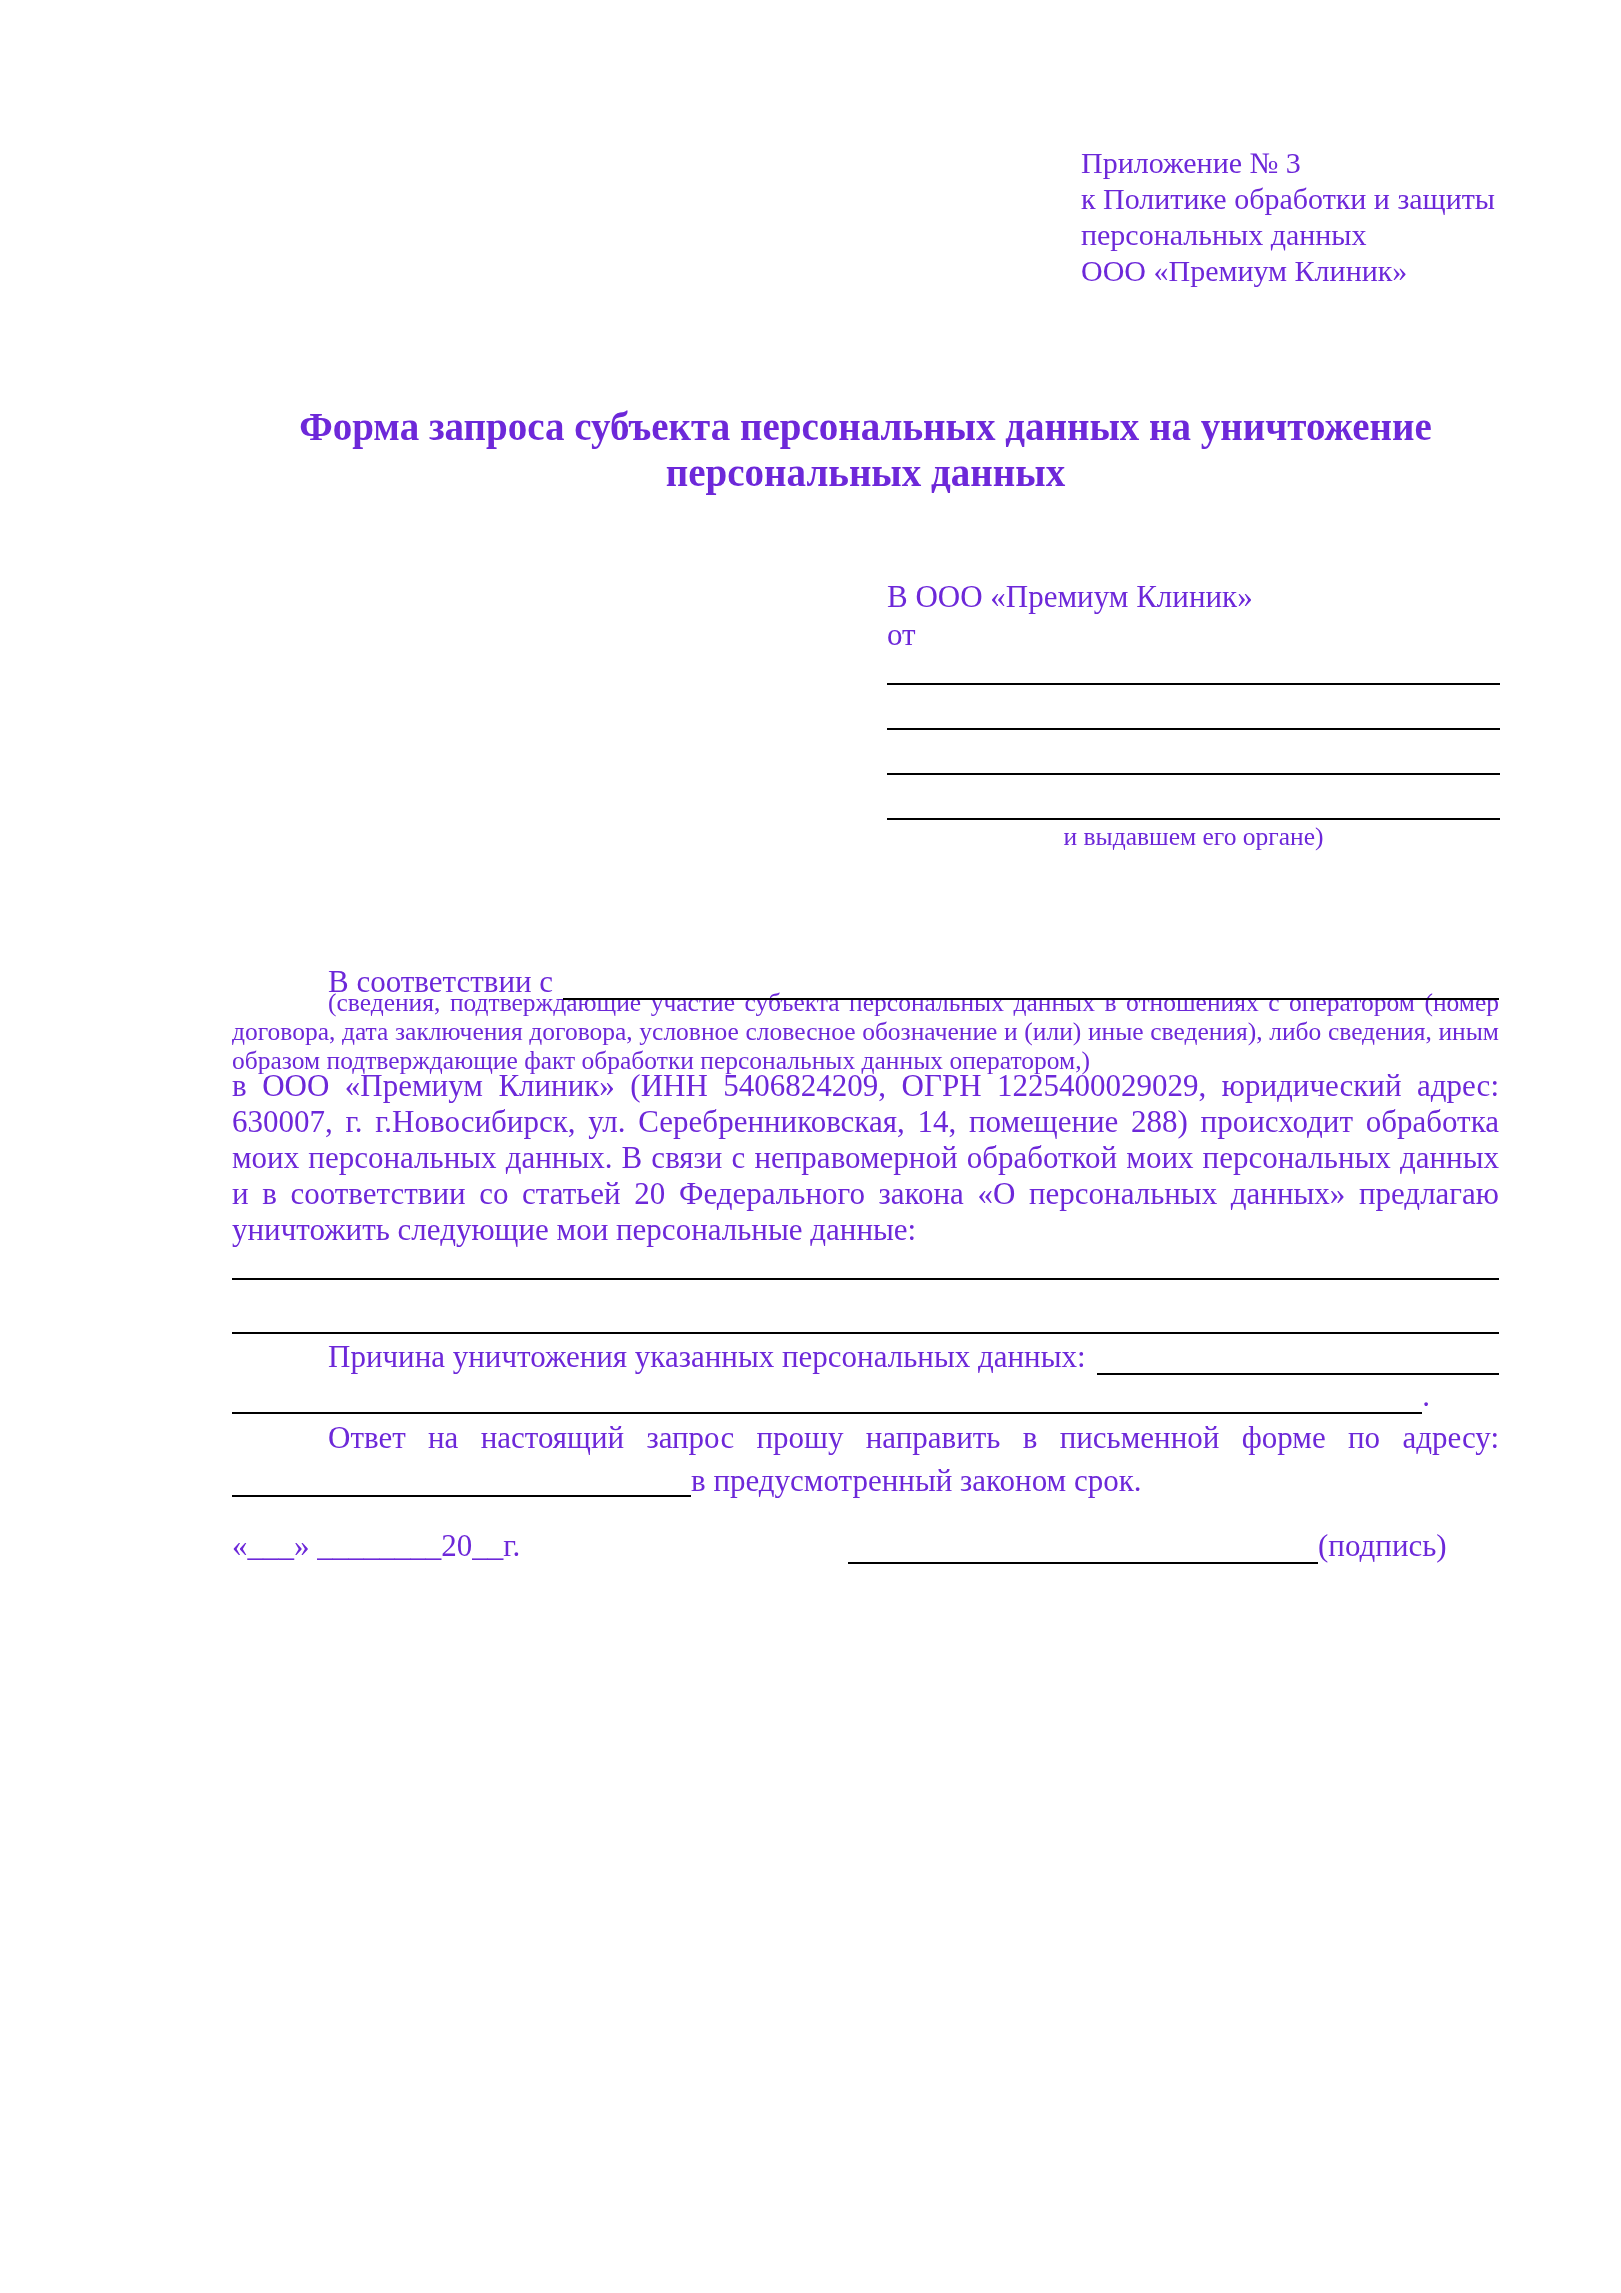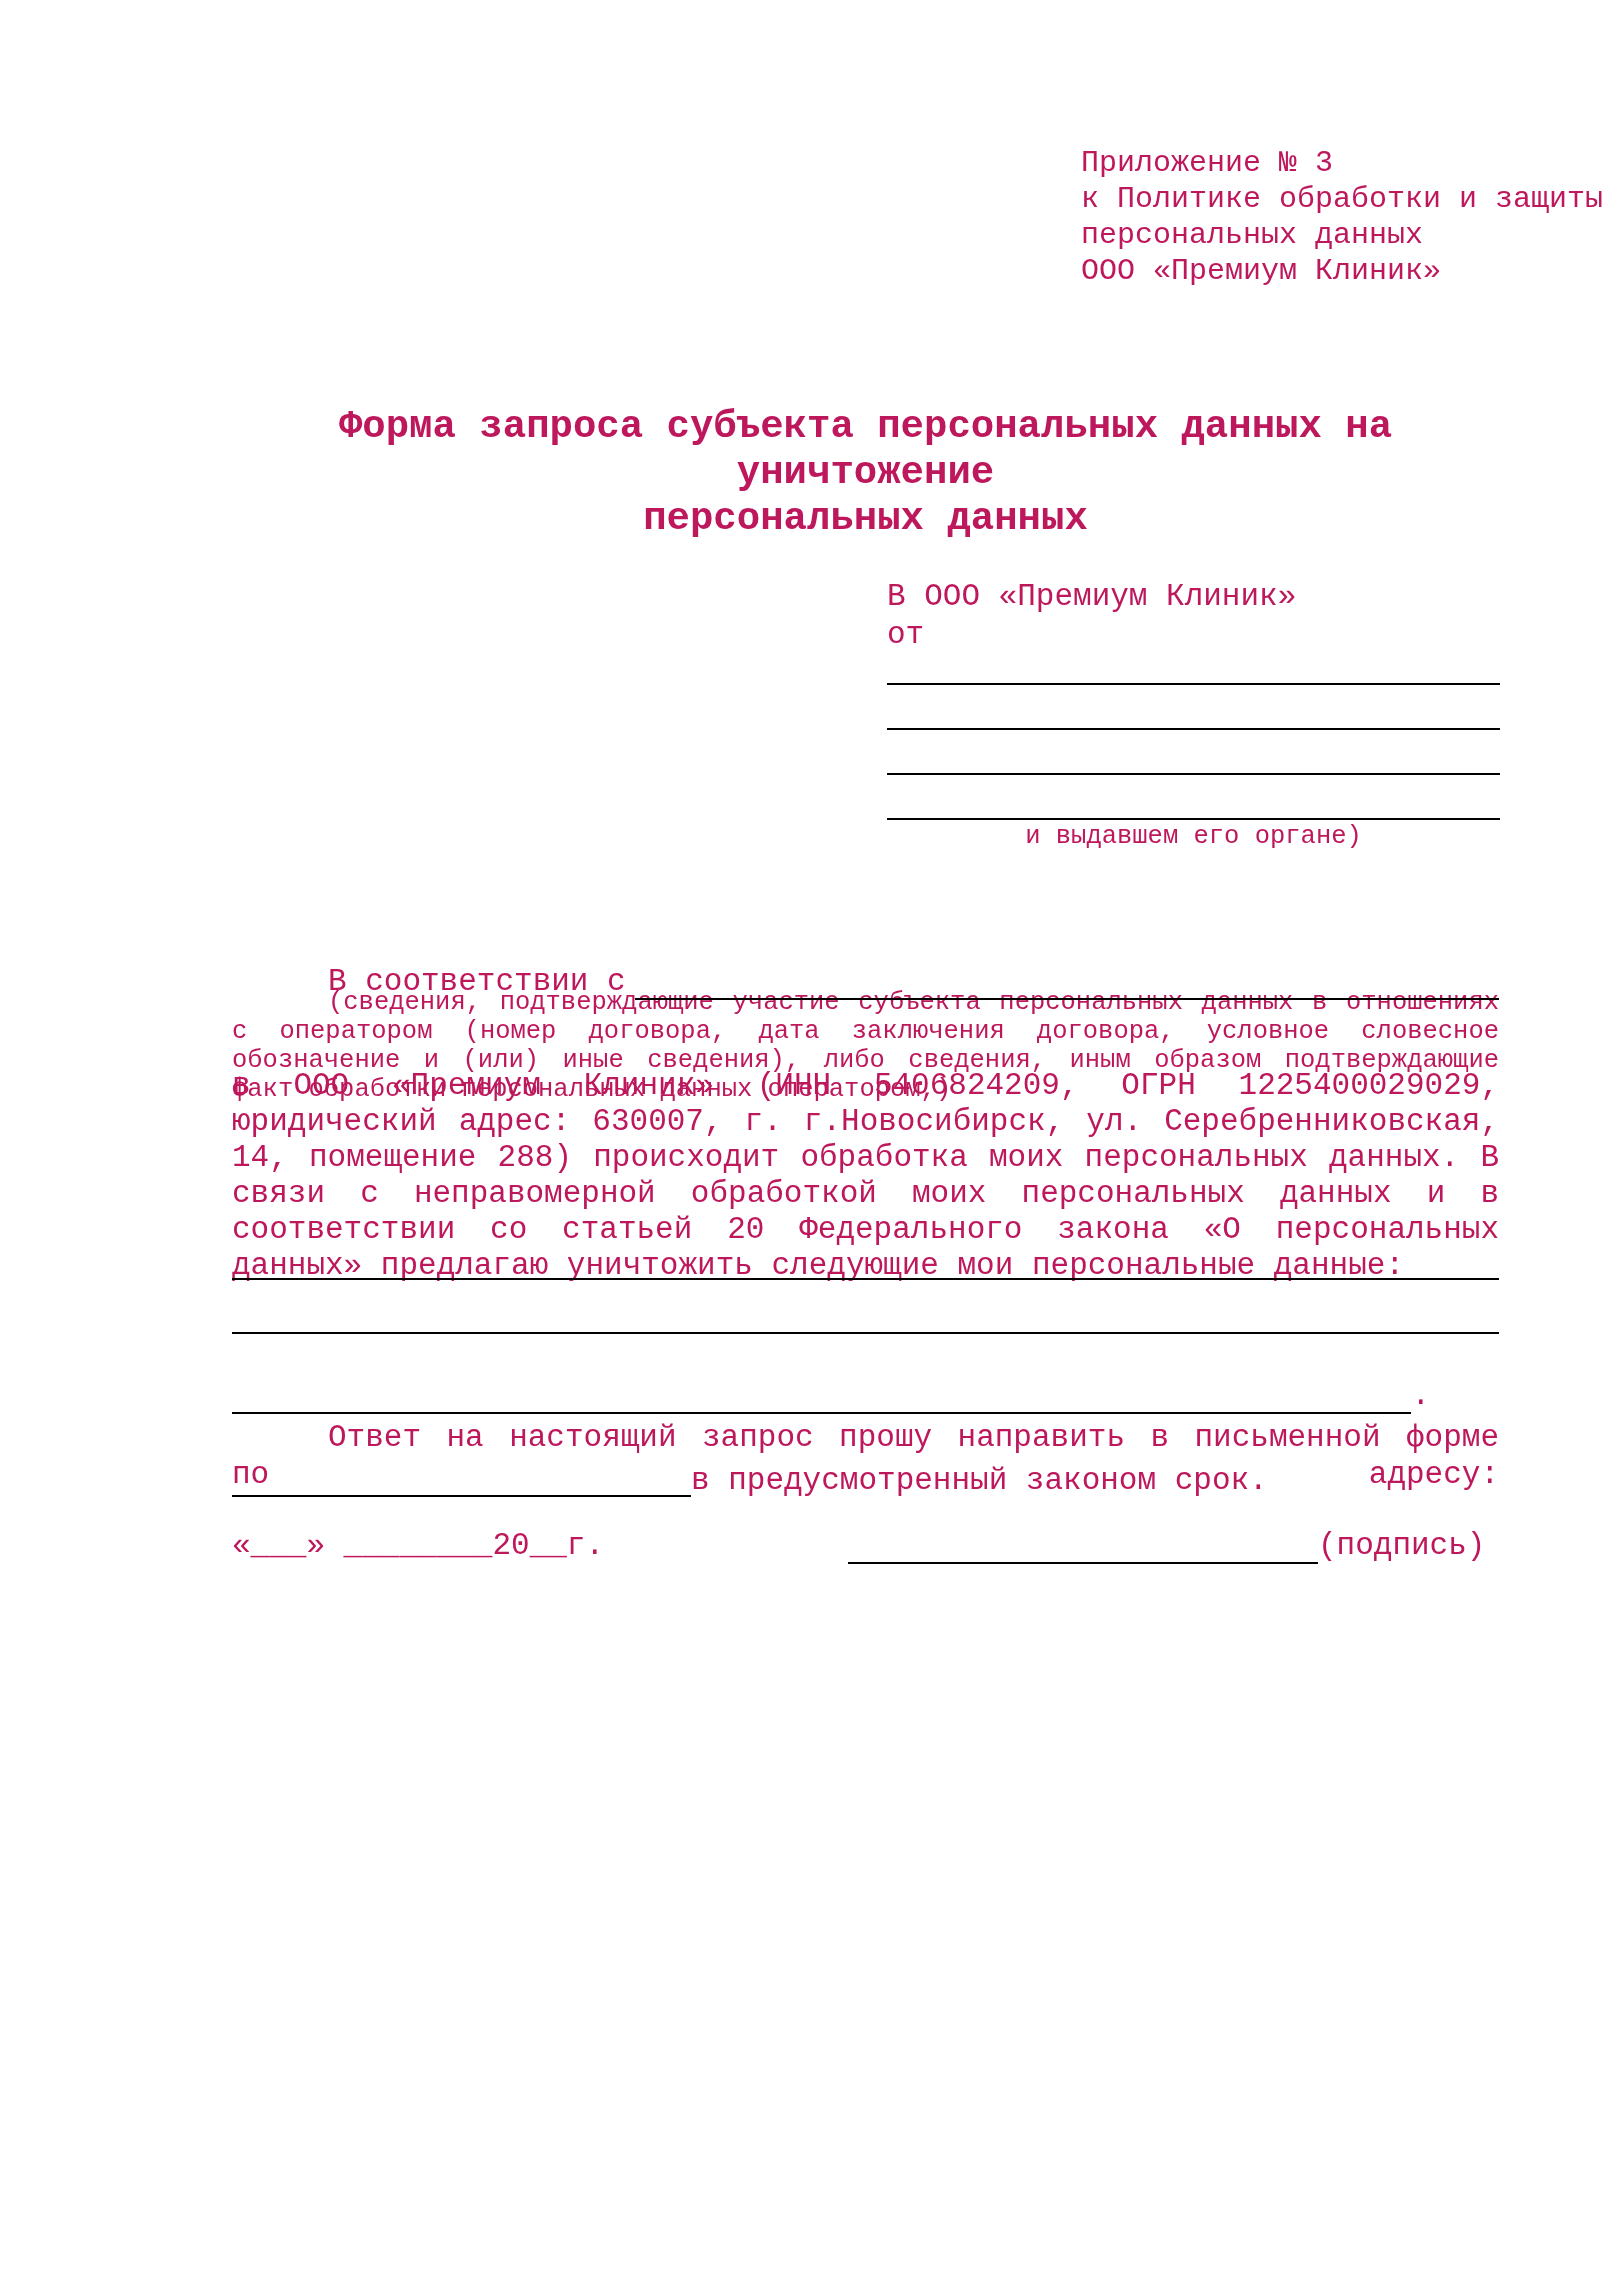--- a/index.html
+++ b/index.html
@@ -5,22 +5,22 @@
   html, body {
     margin: 0;
     padding: 0;
     background: #ffffff;
   }
   .page {
     position: relative;
     width: 1621px;
     height: 2294px;
     background: #ffffff;
-    font-family: Liberation Mono, monospace;
-    color: #be185d;
+    font-family: Liberation Serif, serif;
+    color: #6d28d9;
     overflow: hidden;
   }
   .abs { position: absolute; }
 
   
   .header-note {
     left: 1081px;
     top: 145px;
     width: 421px;
     font-size: 30px;
@@ -229,20 +229,24 @@
   <div class="abs accordance">
     <span class="lead">В соответствии с</span>
     <span class="rule"></span>
   </div>
 
   <div class="abs body-par">в ООО «Премиум Клиник» (ИНН 5406824209, ОГРН 1225400029029, юридический адрес: 630007, г. г.Новосибирск, ул. Серебренниковская, 14, помещение 288) происходит обработка моих персональных данных. В связи с неправомерной обработкой моих персональных данных и в соответствии со статьей 20 Федерального закона «О персональных данных» предлагаю уничтожить следующие мои персональные данные:</div>
 
   <div class="abs blank-a"></div>
   <div class="abs blank-b"></div>
 
+  <div class="abs reason-row">
+    <span class="lead">Причина уничтожения указанных персональных данных:</span>
+    <span class="rule"></span>
+  </div>
 
   <div class="abs period-row">
     <span class="rule"></span>
     <span class="dot">.</span>
   </div>
 
   <div class="abs answer-row">Ответ на настоящий запрос прошу направить в письменной форме по адресу:</div>
 
   <div class="abs answer-tail-row">
     <span class="rule"></span>

